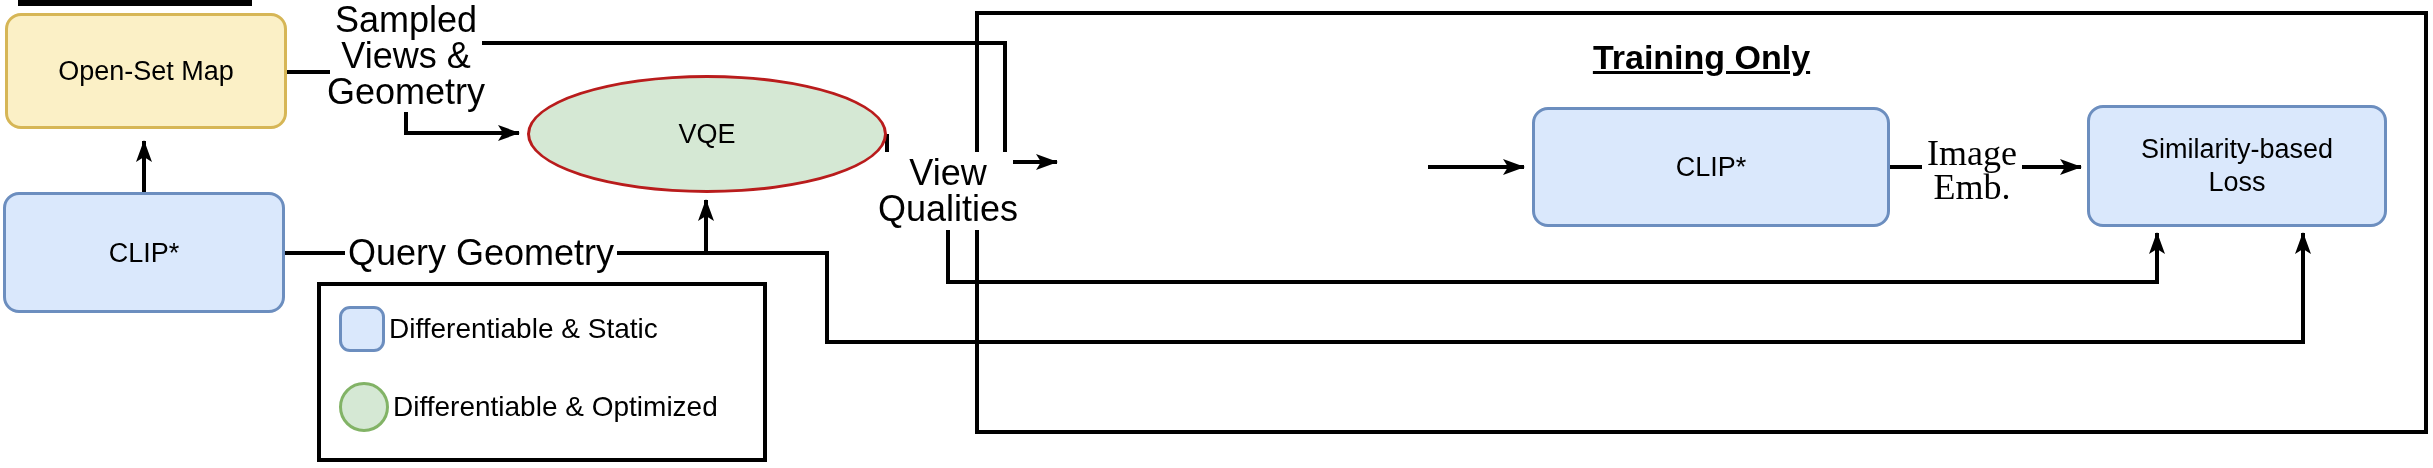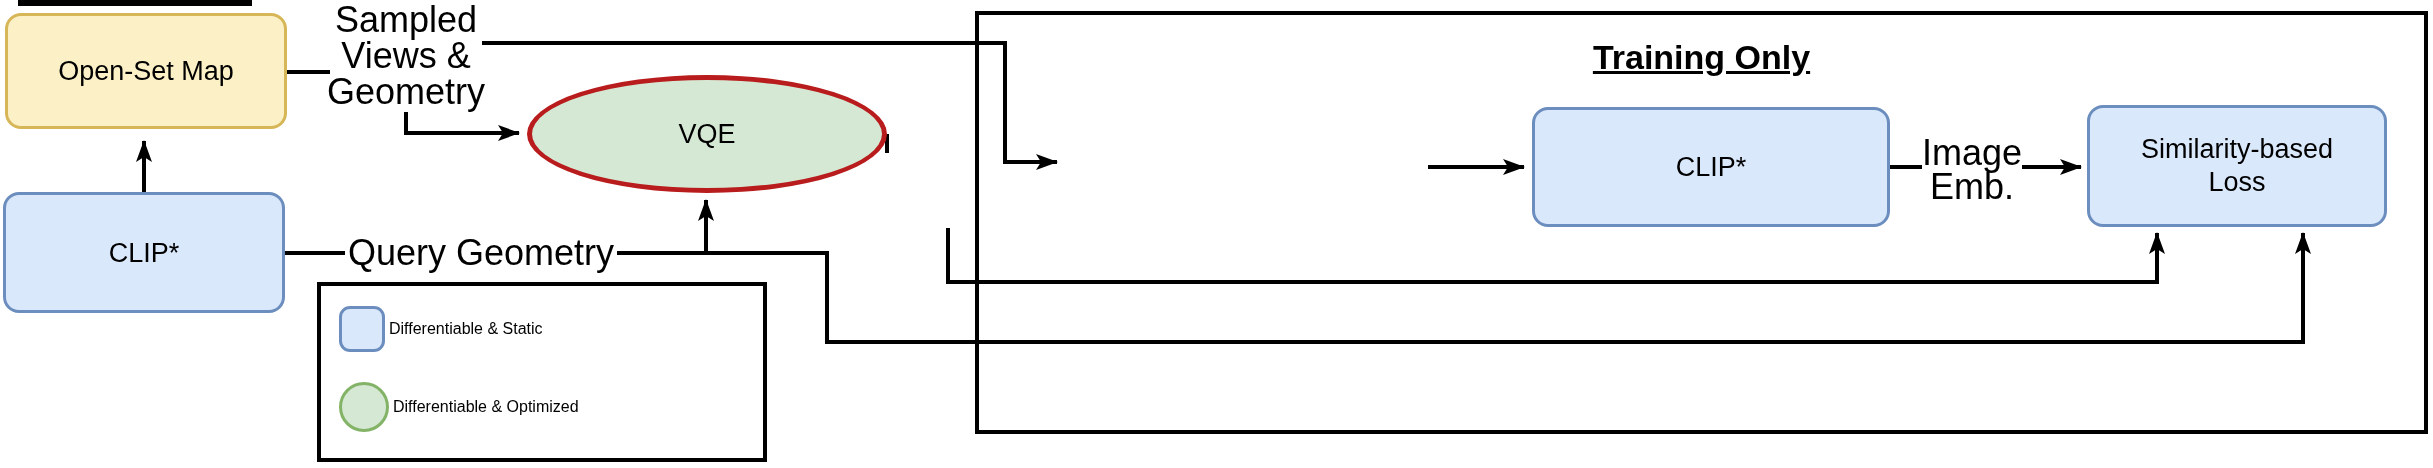--- a/index.html
+++ b/index.html
@@ -7,40 +7,40 @@
     position:relative;width:2433px;height:468px;background:#ffffff;
     font-family:"Liberation Sans", sans-serif;color:#000;overflow:hidden;
   }
   .layer-svg{position:absolute;left:0;top:0;z-index:1;}
   .node{
     position:absolute;z-index:3;display:flex;align-items:center;justify-content:center;
     text-align:center;font-size:27px;line-height:34px;box-sizing:border-box;
   }
   .node.yellow{background:#FBF0C6;border:3px solid #D6B656;border-radius:16px;}
   .node.blue{background:#DAE8FC;border:3px solid #6C8EBF;border-radius:16px;}
-  .node.green-ellipse{background:#D5E8D4;border:5px solid #b91c1c;border-radius:50%;}
+  .node.green-ellipse{background:#D5E8D4;border:3px solid #b91c1c;border-radius:50%;}
   .edge-label{
     position:absolute;z-index:2;background:#ffffff;display:flex;align-items:center;
     justify-content:center;text-align:center;font-size:36px;line-height:36px;
   }
   .region-title{
     position:absolute;z-index:2;text-align:center;font-size:34px;font-weight:bold;text-decoration:underline;
   }
   .topbar{position:absolute;left:18px;top:0;width:234px;height:6px;background:#000;z-index:2;}
   .legend{
     position:absolute;left:317px;top:282px;width:450px;height:180px;background:#fff;
     border:4px solid #000;box-sizing:border-box;z-index:3;
   }
   .legend-row{position:absolute;left:18px;display:flex;align-items:center;}
   .legend-row.r1{top:20px;}
   .legend-row.r2{top:96px;}
   .swatch{width:46px;height:46px;box-sizing:border-box;flex:0 0 auto;}
   .swatch.blue-square{background:#DAE8FC;border:3px solid #6C8EBF;border-radius:11px;}
   .swatch.green-circle{width:50px;height:50px;background:#D5E8D4;border:3px solid #82B366;border-radius:50%;}
-  .legend-label{font-size:16px;margin-left:4px;white-space:nowrap;}
+  .legend-label{font-size:28px;margin-left:4px;white-space:nowrap;}
 </style>
 </head>
 <body>
 
 <div class="canvas">
 
   <svg class="layer-svg" width="2433" height="468" viewBox="0 0 2433 468">
     <defs>
       <marker id="arr" markerUnits="userSpaceOnUse" markerWidth="26" markerHeight="20" refX="22" refY="9" orient="auto">
         <path d="M1,1 L23,9 L1,17 L6,9 Z" fill="#000"></path>
@@ -96,22 +96,23 @@
   </div>
 
   <div class="node blue" style="left:2087px;top:105px;width:300px;height:122px;line-height:33px;">
     <span style="width:240px;">Similarity-based Loss</span>
   </div>
 
   <div class="edge-label" style="left:330px;top:0px;width:152px;height:112px;">Sampled Views &amp; Geometry</div>
 
   <div class="edge-label" style="left:345px;top:236px;width:272px;height:34px;">Query Geometry</div>
 
+  <div class="edge-label" style="left:883px;top:152px;width:130px;height:78px;">View Qualities</div>
 
-  <div class="edge-label" style="left:1922px;top:134px;width:100px;height:72px;line-height:34px;">Image Emb.</div>
+  <div class="edge-label" style="left:1922px;top:134px;width:100px;height:72px;line-height:34px;font-family:Liberation Serif, serif;">Image Emb.</div>
 
   <div class="legend">
     <div class="legend-row r1">
       <div class="swatch blue-square"></div>
       <div class="legend-label">Differentiable &amp; Static</div>
     </div>
     <div class="legend-row r2">
       <div class="swatch green-circle"></div>
       <div class="legend-label">Differentiable &amp; Optimized</div>
     </div>

